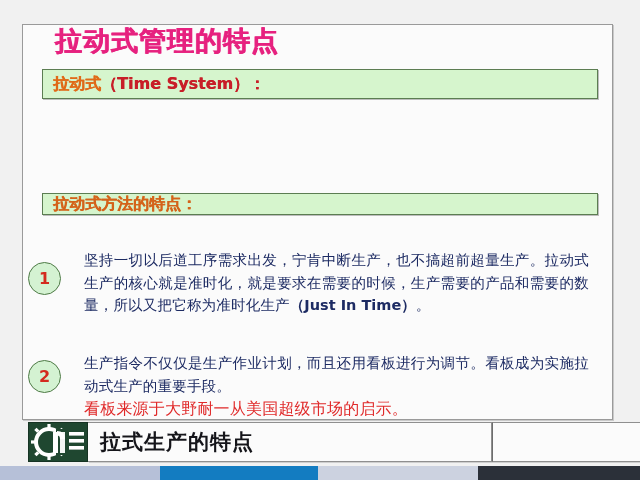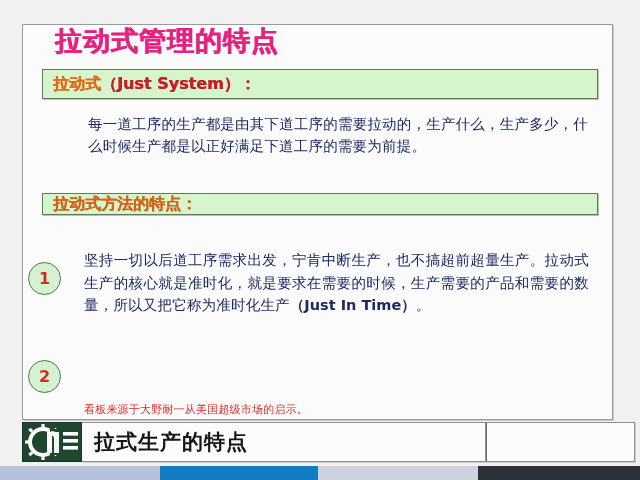--- a/index.html
+++ b/index.html
@@ -124,31 +124,31 @@
   #item-1 { top: 241px; margin-top: 8px; }
   #item-2 { top: 352px; }
 
   .eng-bold { font-weight: bold; letter-spacing: 0; }
 
   #note-red {
     position: absolute;
     left: 84px;
     top: 399px;
     width: 505px;
-    font-size: 11px;
+    font-size: 16px;
     line-height: 20px;
     color: #e02a2a;
     letter-spacing: 0.2px;
     font-family: Liberation Serif, serif;
   }
 
   
   #footer {
     position: absolute;
-    left: 22px;
+    left: 28px;
     top: 422px;
     width: 613px;
     height: 40px;
     box-sizing: border-box;
     display: flex;
     align-items: stretch;
   }
   #footer-logo {
     width: 60px;
     background: #1f4730;
@@ -204,35 +204,37 @@
 <body>
 
 <div id="slide">
 
   <div id="frame"></div>
 
   <div id="title" style="color: rgb(230, 33, 127); text-align: center;">拉动式管理的特点</div>
 
   <div class="green-bar" id="green-bar-1" style="background: rgb(214, 245, 205); border-color: rgb(92, 125, 82);">
     <span class="gb-text c-orange">拉动式</span>
-      <span class="gb-text c-crimson">（Just System）：</span>
-  </div>
-
-  <div id="para-1">每一道工序的生产都是由其下道工序的需要拉动的，生产什么，生产多少，什么时候生产都是以正好满足下道工序的需要为前提。</div>
+      <span class="gb-text c-crimson">（Time System）：</span>
+  </div>
+
 
   <div class="green-bar" id="green-bar-2" style="background: rgb(214, 245, 205); border-color: rgb(92, 125, 82);">
     <span class="gb-text c-darkorange">拉动式方法的特点：</span>
   </div>
 
   <div class="num-circle" id="circle-1" style="background: rgb(212, 242, 210); border-color: rgb(78, 122, 70); color: rgb(212, 42, 30);">1</div>
   <div class="item-text" id="item-1">
     <span>坚持一切以后道工序需求出发，宁肯中断生产，也不搞超前超量生产。拉动式生产的核心就是准时化，就是要求在需要的时候，生产需要的产品和需要的数量，所以又把它称为准时化生产</span><span class="eng-bold">（Just In Time）</span><span>。</span>
   </div>
 
   <div class="num-circle" id="circle-2" style="background: rgb(212, 242, 210); border-color: rgb(78, 122, 70); color: rgb(212, 42, 30);">2</div>
+  <div class="item-text" id="item-2">
+    <span>生产指令不仅仅是生产作业计划，而且还用看板进行为调节。看板成为实施拉动式生产的重要手段。</span>
+  </div>
 
   <div id="note-red" style="color: rgb(224, 42, 42);">看板来源于大野耐一从美国超级市场的启示。</div>
 
   <div id="footer">
     <div id="footer-logo" style="background: rgb(31, 71, 48);">
       <svg width="60" height="38" viewBox="0 0 60 38">
         <g fill="#ffffff">
 
           <path d="M20 19 m-15 0 a15 15 0 1 1 30 0 a15 15 0 1 1 -30 0 Z
                    M20 19 m-11 0 a11 11 0 1 0 22 0 a11 11 0 1 0 -22 0 Z" fill-rule="evenodd"></path>

